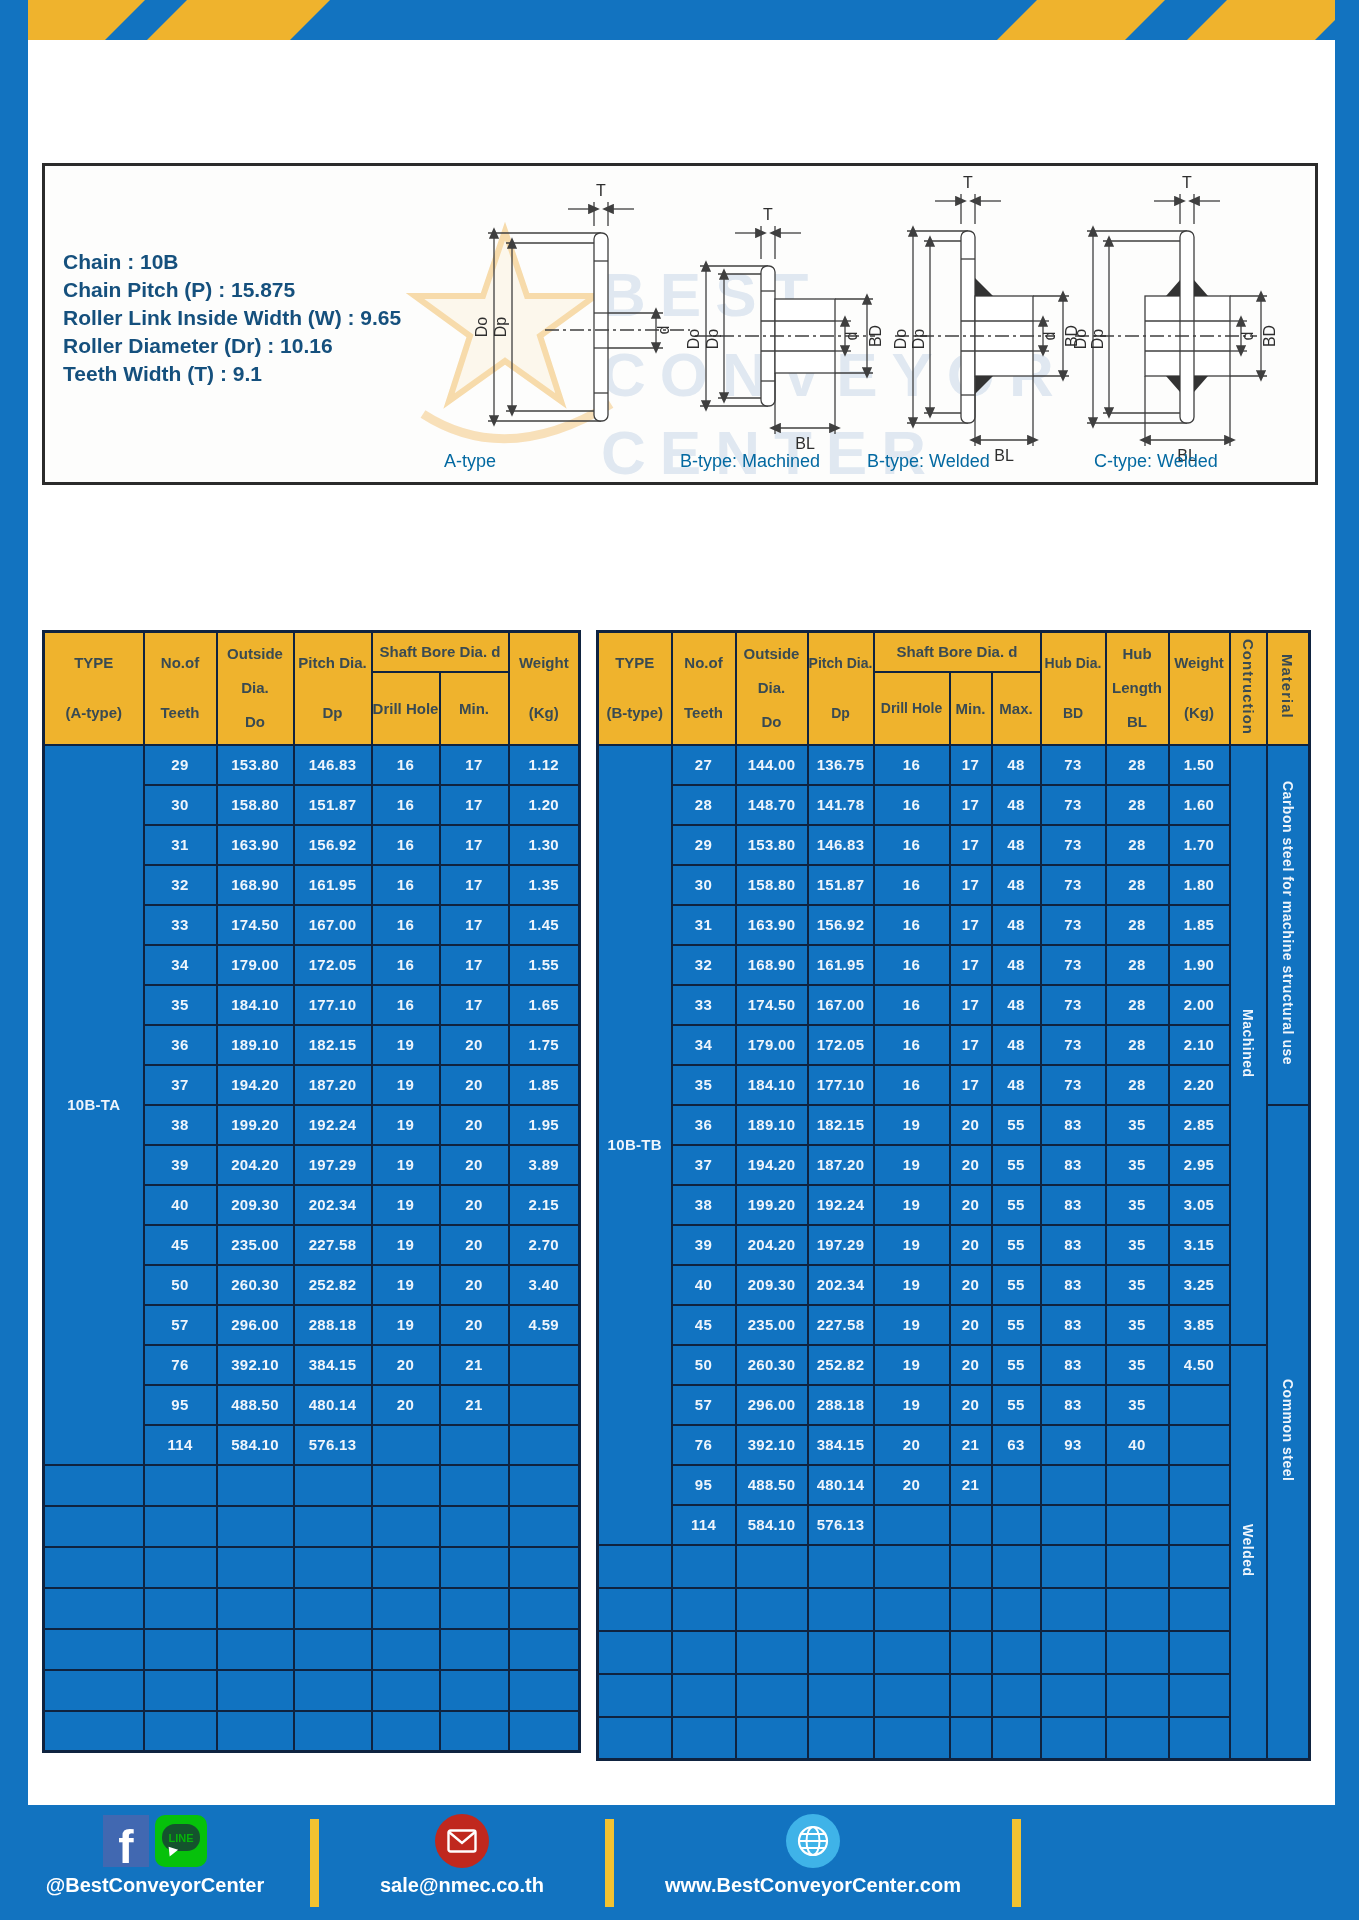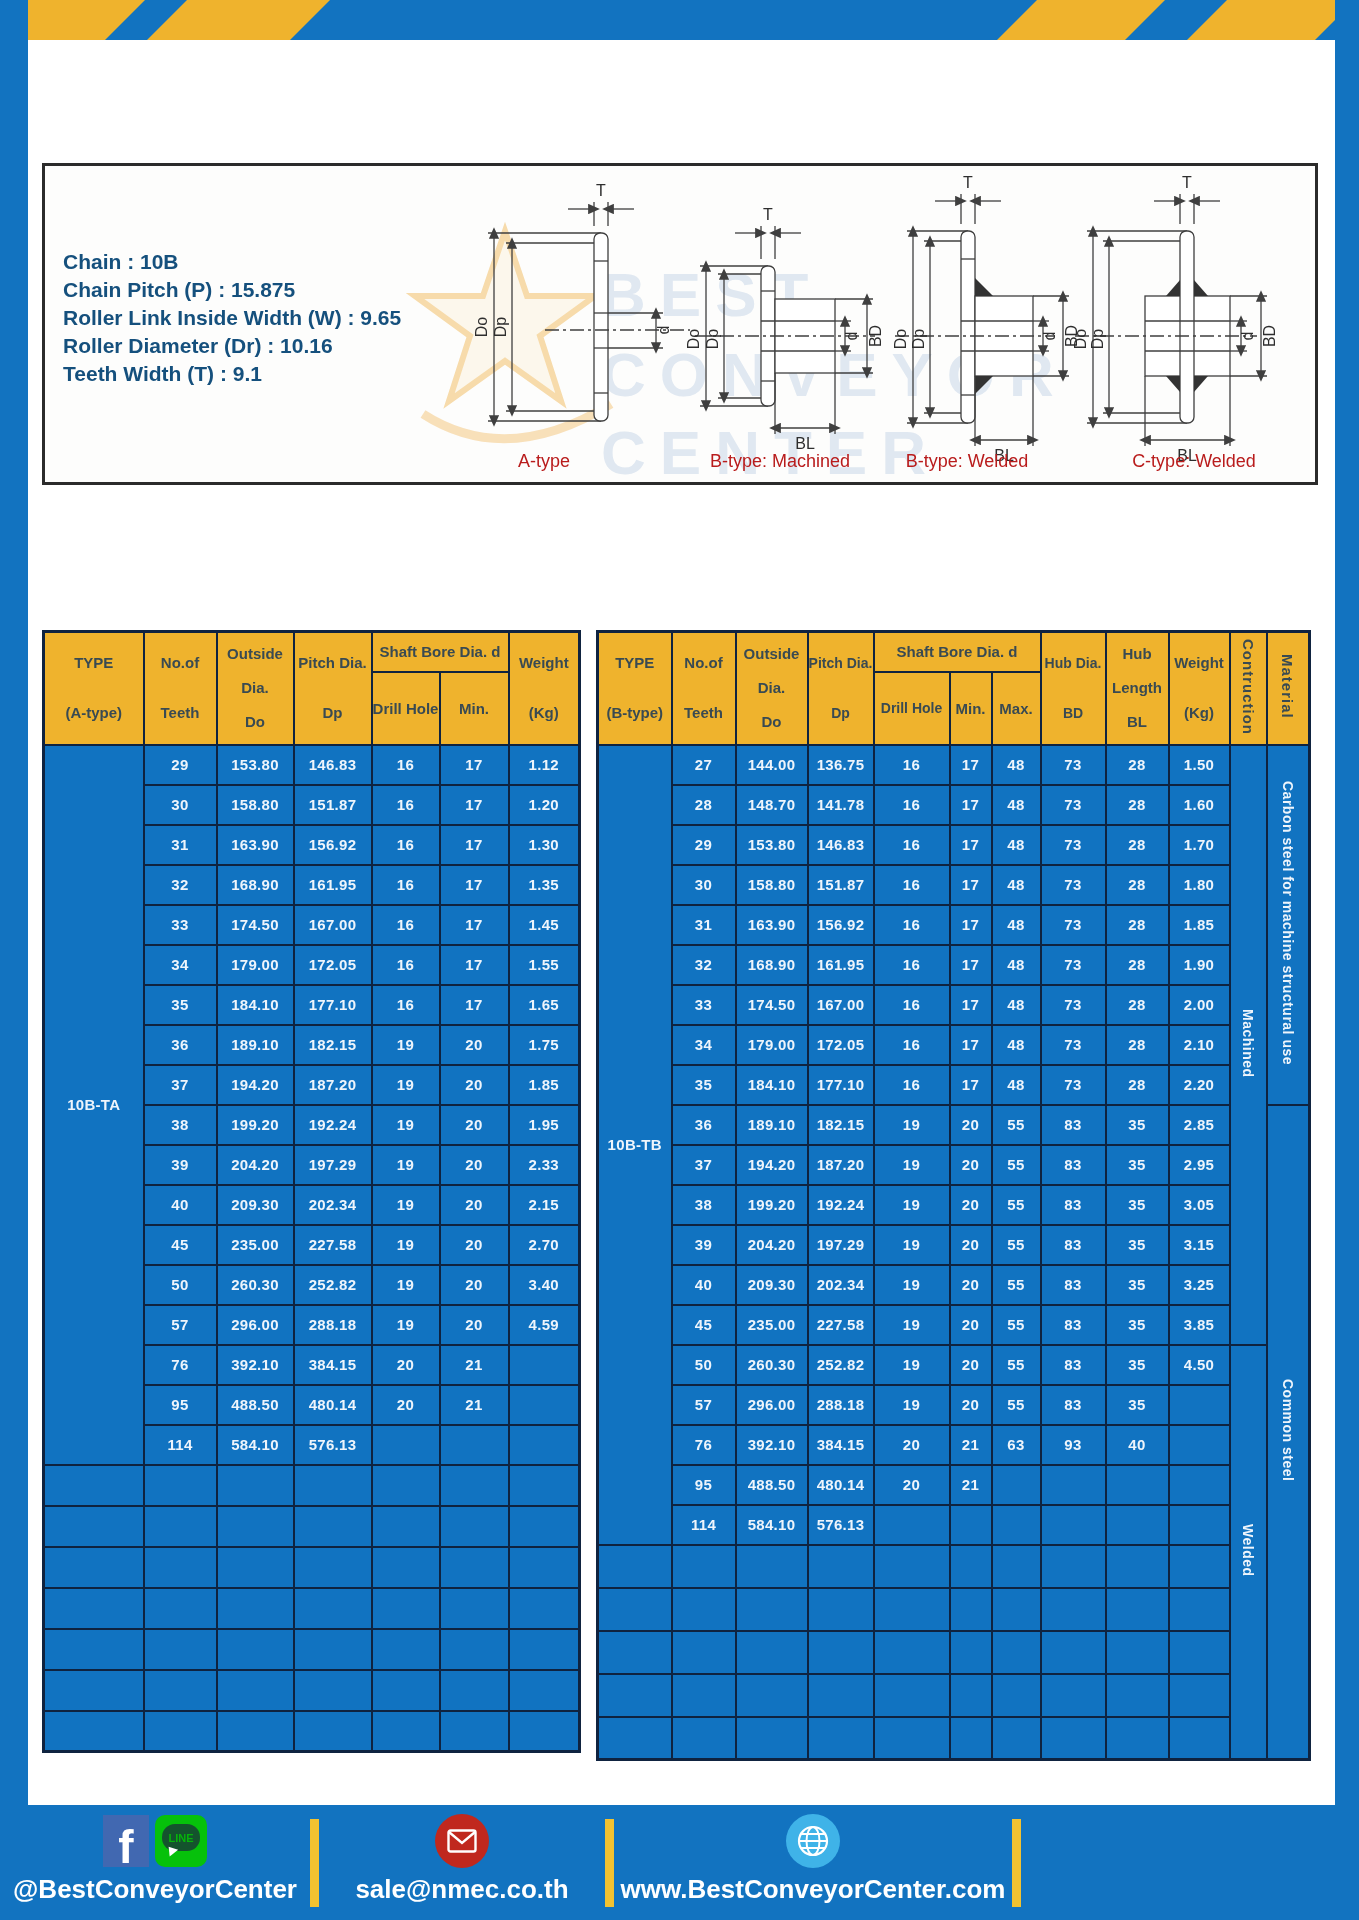--- a/index.html
+++ b/index.html
@@ -18,21 +18,21 @@
   .edge.right{right:0;width:24px;}
 
   
   .title-box{position:absolute;left:368px;top:57px;width:630px;height:84px;background:#efb32d;display:flex;align-items:center;justify-content:center;}
   .title-box span{font-size:56px;font-weight:bold;color:#1d4e7b;letter-spacing:1px;text-shadow:2px 2px 0 rgba(20,50,90,.25);}
 
   
   .diagram-box{position:absolute;left:42px;top:163px;width:1276px;height:322px;background:#fdfdfc;border:3px solid #2b2b2b;box-sizing:border-box;}
   .specs{position:absolute;left:18px;top:82px;}
   .spec-line{font-size:21px;font-weight:bold;color:#15507d;line-height:28px;white-space:nowrap;}
-  .dtype-label{position:absolute;bottom:10px;width:200px;text-align:center;font-size:18px;color:#b91c1c;}
+  .dtype-label{position:absolute;bottom:10px;width:200px;font-size:18px;color:#0369a1;}
   .dl0{left:399px;} .dl1{left:635px;} .dl2{left:822px;} .dl3{left:1049px;}
   .dsvg{position:absolute;left:0;top:0;}
 
   
   table{border-collapse:collapse;table-layout:fixed;position:absolute;background:#1173c1;border:3px solid #0f2340;}
   #table-a{left:42px;top:630px;width:536px;}
   #table-b{left:596px;top:630px;width:712px;}
   td{border:2px solid #0f2340;text-align:center;vertical-align:middle;padding:0;overflow:hidden;}
   thead td{background:#efb32d;color:#394a52;font-weight:bold;font-size:15px;white-space:pre-line;}
   tbody td{color:#eef5fc;font-weight:bold;font-size:15px;letter-spacing:.3px;}
@@ -45,21 +45,21 @@
   .vtxt{writing-mode:vertical-rl;display:inline-block;max-height:100%;white-space:nowrap;letter-spacing:1px;}
   thead .vtxt{font-size:15px;}
   tbody .vtxt{font-size:14px;letter-spacing:.5px;}
 
   
   .footer{position:absolute;left:0;top:1805px;width:1359px;height:115px;background:#1273c0;display:flex;align-items:stretch;}
   .fsec{display:flex;flex-direction:column;align-items:center;padding-top:7px;box-sizing:border-box;}
   .fs1{width:310px;} .fs2{width:286px;} .fs3{width:398px;} .fs4{width:360px;}
   .fdiv{width:9px;height:88px;background:#f2c231;align-self:center;}
   .ficons{height:58px;display:flex;gap:6px;align-items:center;}
-  .flabel{color:#ffffff;font-weight:bold;font-size:26px;margin-top:4px;white-space:nowrap;}
+  .flabel{color:#ffffff;font-weight:bold;font-size:20px;margin-top:4px;white-space:nowrap;}
   .fb-icon{width:46px;height:52px;background:#4168b1;color:#fff;font-weight:bold;font-size:46px;display:flex;align-items:flex-end;justify-content:center;line-height:.85;overflow:hidden;}
   .line-icon{width:52px;height:52px;background:#06c10b;border-radius:10px;position:relative;}
   .line-bubble{position:absolute;left:7px;top:9px;width:38px;height:27px;background:#14532d;border-radius:13px;display:flex;align-items:center;justify-content:center;font-size:11px;font-weight:bold;color:#06b20a;letter-spacing:0;}
   .line-tail{position:absolute;left:12px;top:33px;width:0;height:0;border-left:4px solid transparent;border-right:6px solid transparent;border-top:9px solid #fff;transform:rotate(18deg);}
   .round-icon{width:54px;height:54px;border-radius:50%;display:flex;align-items:center;justify-content:center;}
   .mail-icon{background:#c0281e;}
   .globe-icon{background:#3fb3e8;}
   .phone-icon{background:#f2c231;}
 </style>
 </head>
@@ -363,21 +363,21 @@
           <td>19</td>
           <td>20</td>
           <td>1.95</td>
         </tr>
         <tr>
           <td>39</td>
           <td>204.20</td>
           <td>197.29</td>
           <td>19</td>
           <td>20</td>
-          <td>2.33</td>
+          <td>3.89</td>
         </tr>
         <tr>
           <td>40</td>
           <td>209.30</td>
           <td>202.34</td>
           <td>19</td>
           <td>20</td>
           <td>2.15</td>
         </tr>
         <tr>

